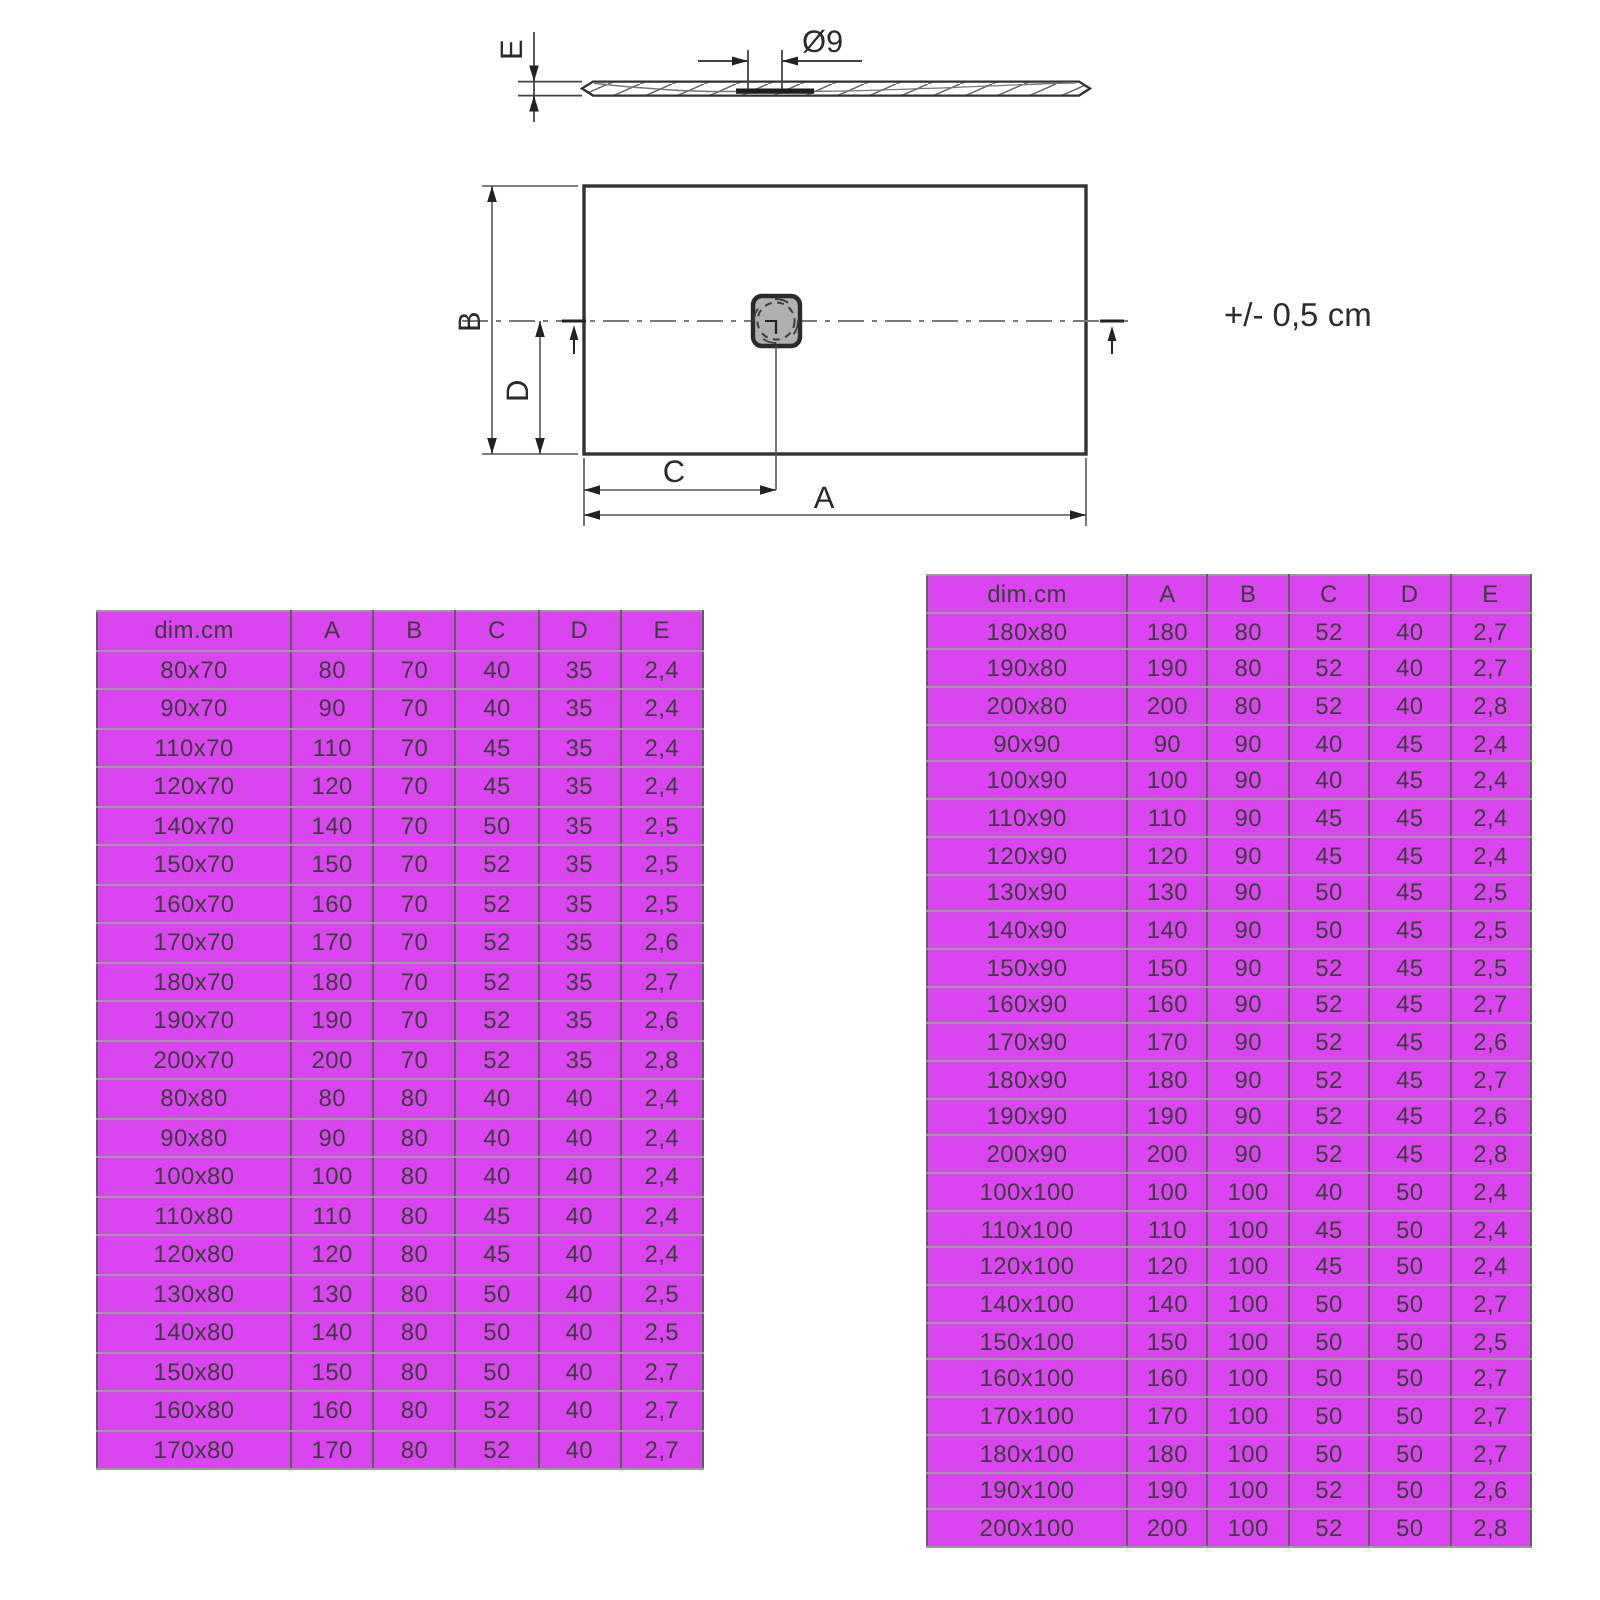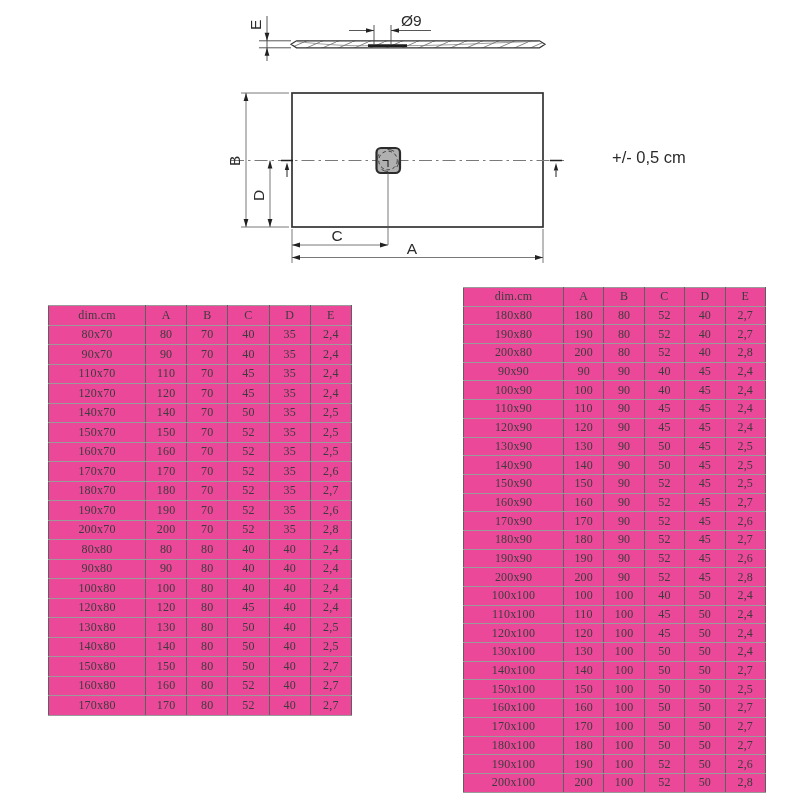--- a/index.html
+++ b/index.html
@@ -2,21 +2,21 @@
 <html><head>
 <meta charset="utf-8">
 <style>
   html,body{margin:0;padding:0;background:#fff;}
   .page{position:relative;width:800px;height:800px;background:#ffffff;overflow:hidden;
         font-family:"Liberation Sans",sans-serif;}
   svg{position:absolute;left:0;top:0;}
   svg text{font-family:"Liberation Sans",sans-serif;fill:#2b2b2b;}
   .dim-label{font-size:15.5px;}
   .tol-label{font-size:16.5px;}
-  .t{position:absolute;border-collapse:collapse;table-layout:fixed;background:#ec4899;font-family:Liberation Serif, serif;}
+  .t{position:absolute;border-collapse:collapse;table-layout:fixed;background:#d946ef;}
   .t th,.t td{border:1px solid #9a9a9a;border-left-color:#5f5f5f;border-right-color:#5f5f5f;
       font-weight:normal;font-size:12px;color:#3c3c3c;text-align:center;vertical-align:middle;
       padding:0;letter-spacing:0.2px;}
   .t{border:1px solid #5f5f5f;}
   .t-left{left:48px;top:305px;width:304px;}
   .t-left th,.t-left td{height:18.5px;}
   .t-left col.c0{width:97px;}
   .t-right{left:463px;top:287px;width:303px;}
   .t-right th,.t-right td{height:17.7px;}
   .t-right col.c0{width:100px;}
@@ -237,20 +237,28 @@
         </tr>
         <tr>
           <td>100x80</td>
           <td>100</td>
           <td>80</td>
           <td>40</td>
           <td>40</td>
           <td>2,4</td>
         </tr>
         <tr>
+          <td>110x80</td>
+          <td>110</td>
+          <td>80</td>
+          <td>45</td>
+          <td>40</td>
+          <td>2,4</td>
+        </tr>
+        <tr>
           <td>120x80</td>
           <td>120</td>
           <td>80</td>
           <td>45</td>
           <td>40</td>
           <td>2,4</td>
         </tr>
         <tr>
           <td>130x80</td>
           <td>130</td>
@@ -452,28 +460,20 @@
         </tr>
         <tr>
           <td>120x100</td>
           <td>120</td>
           <td>100</td>
           <td>45</td>
           <td>50</td>
           <td>2,4</td>
         </tr>
         <tr>
-          <td>130x100</td>
-          <td>130</td>
-          <td>100</td>
-          <td>50</td>
-          <td>50</td>
-          <td>2,4</td>
-        </tr>
-        <tr>
           <td>140x100</td>
           <td>140</td>
           <td>100</td>
           <td>50</td>
           <td>50</td>
           <td>2,7</td>
         </tr>
         <tr>
           <td>150x100</td>
           <td>150</td>

